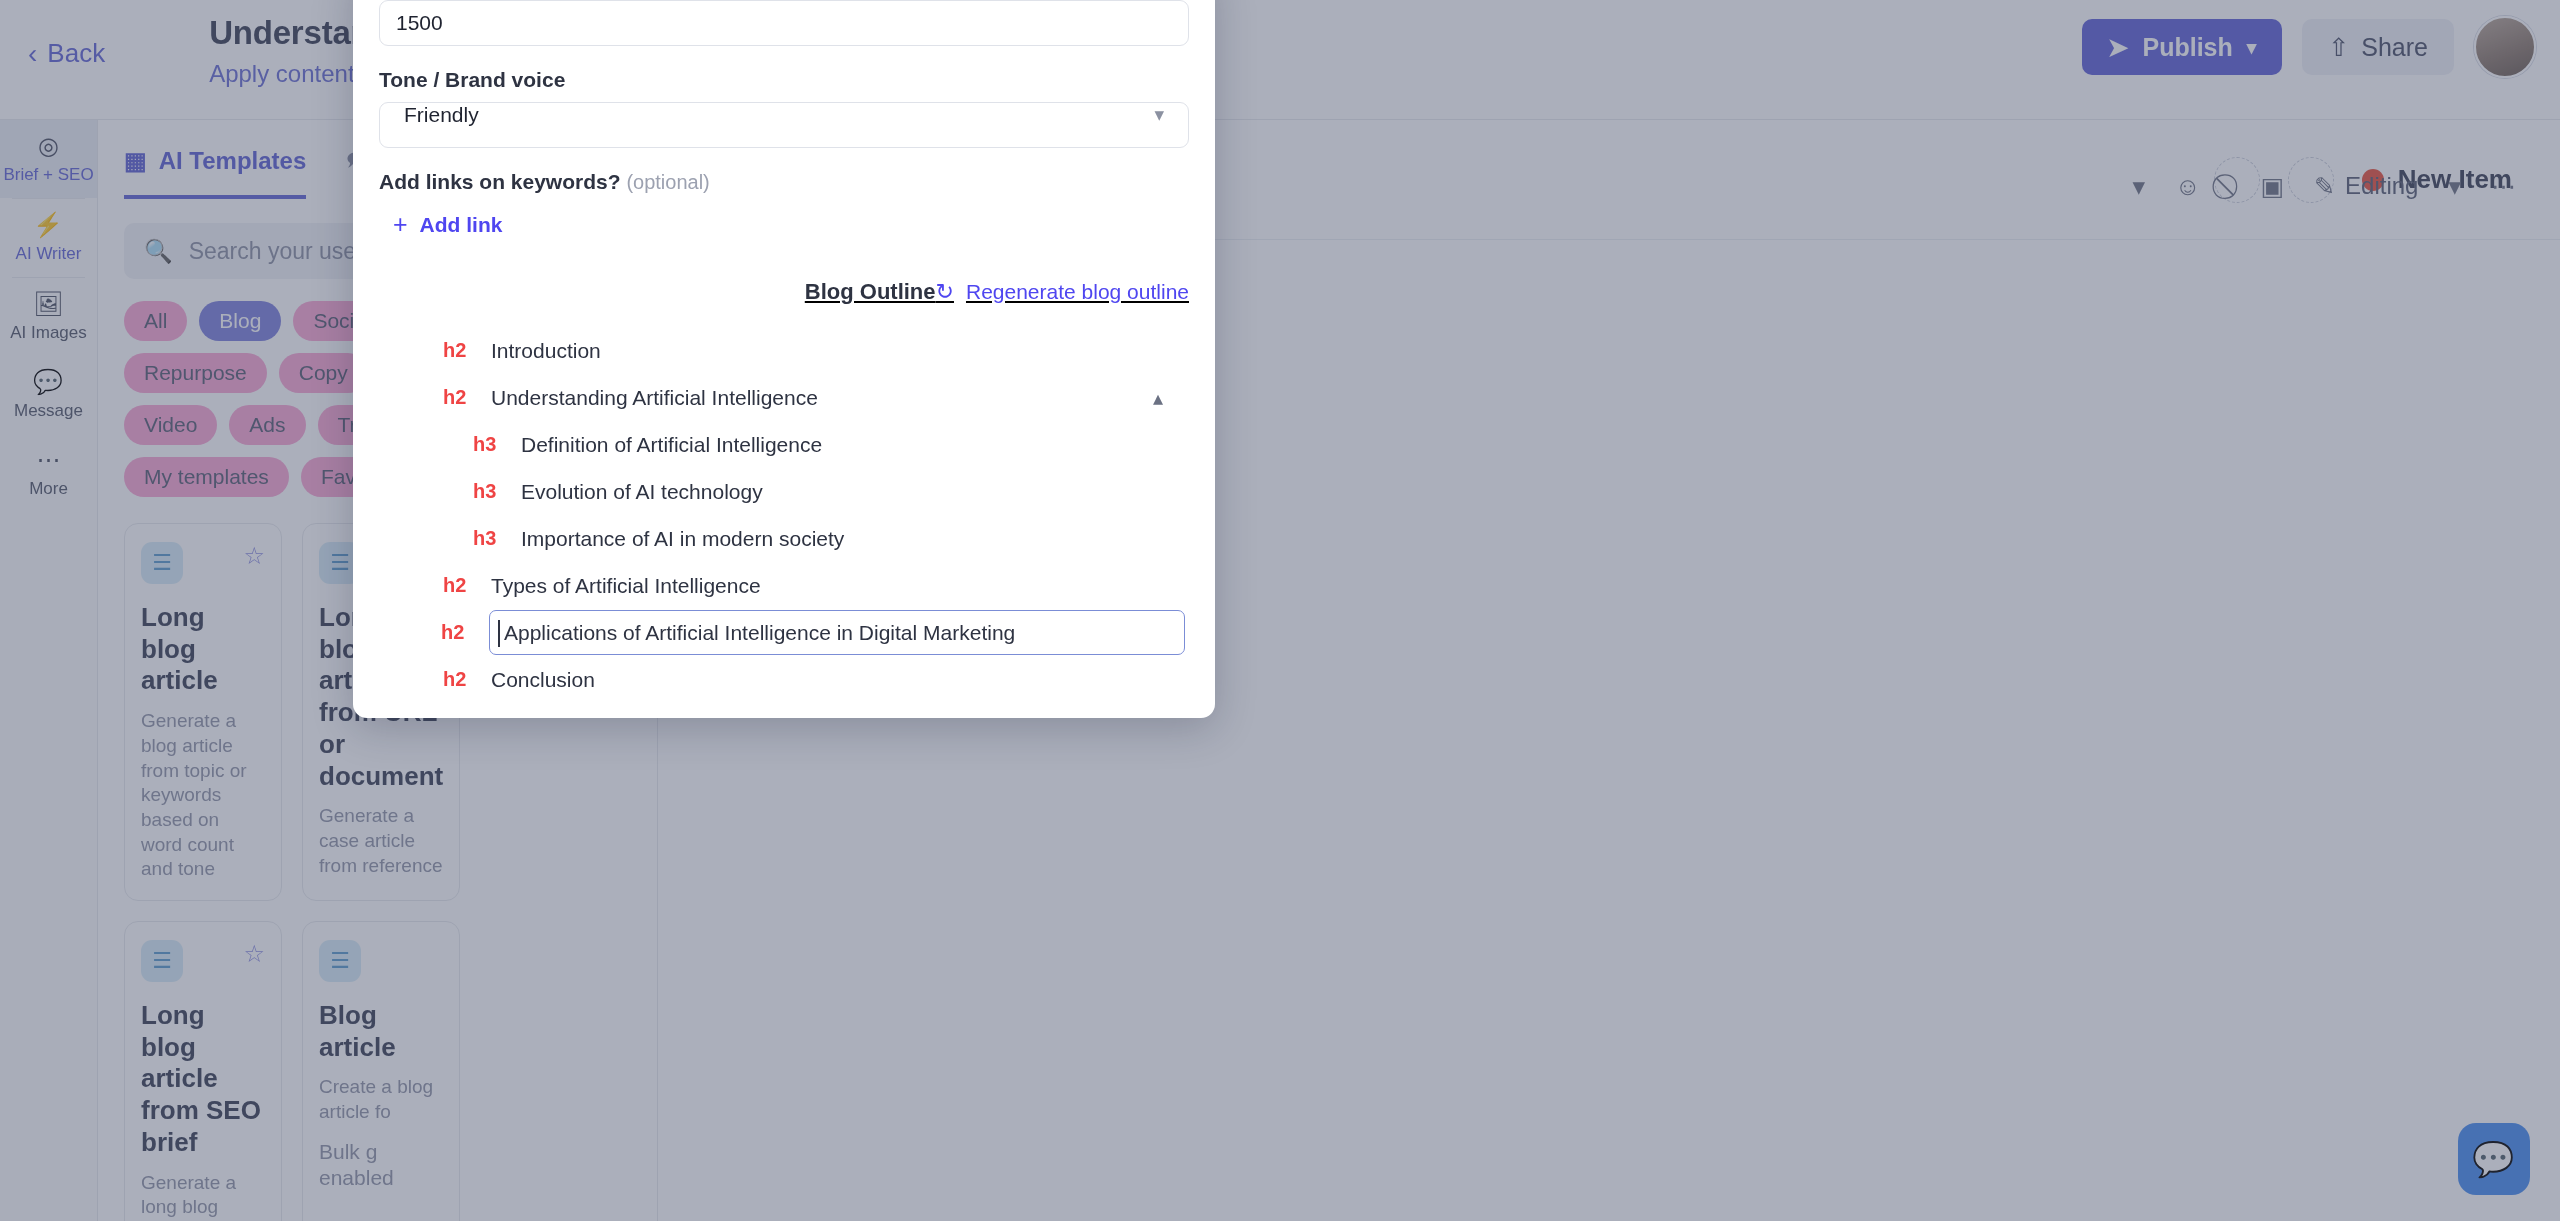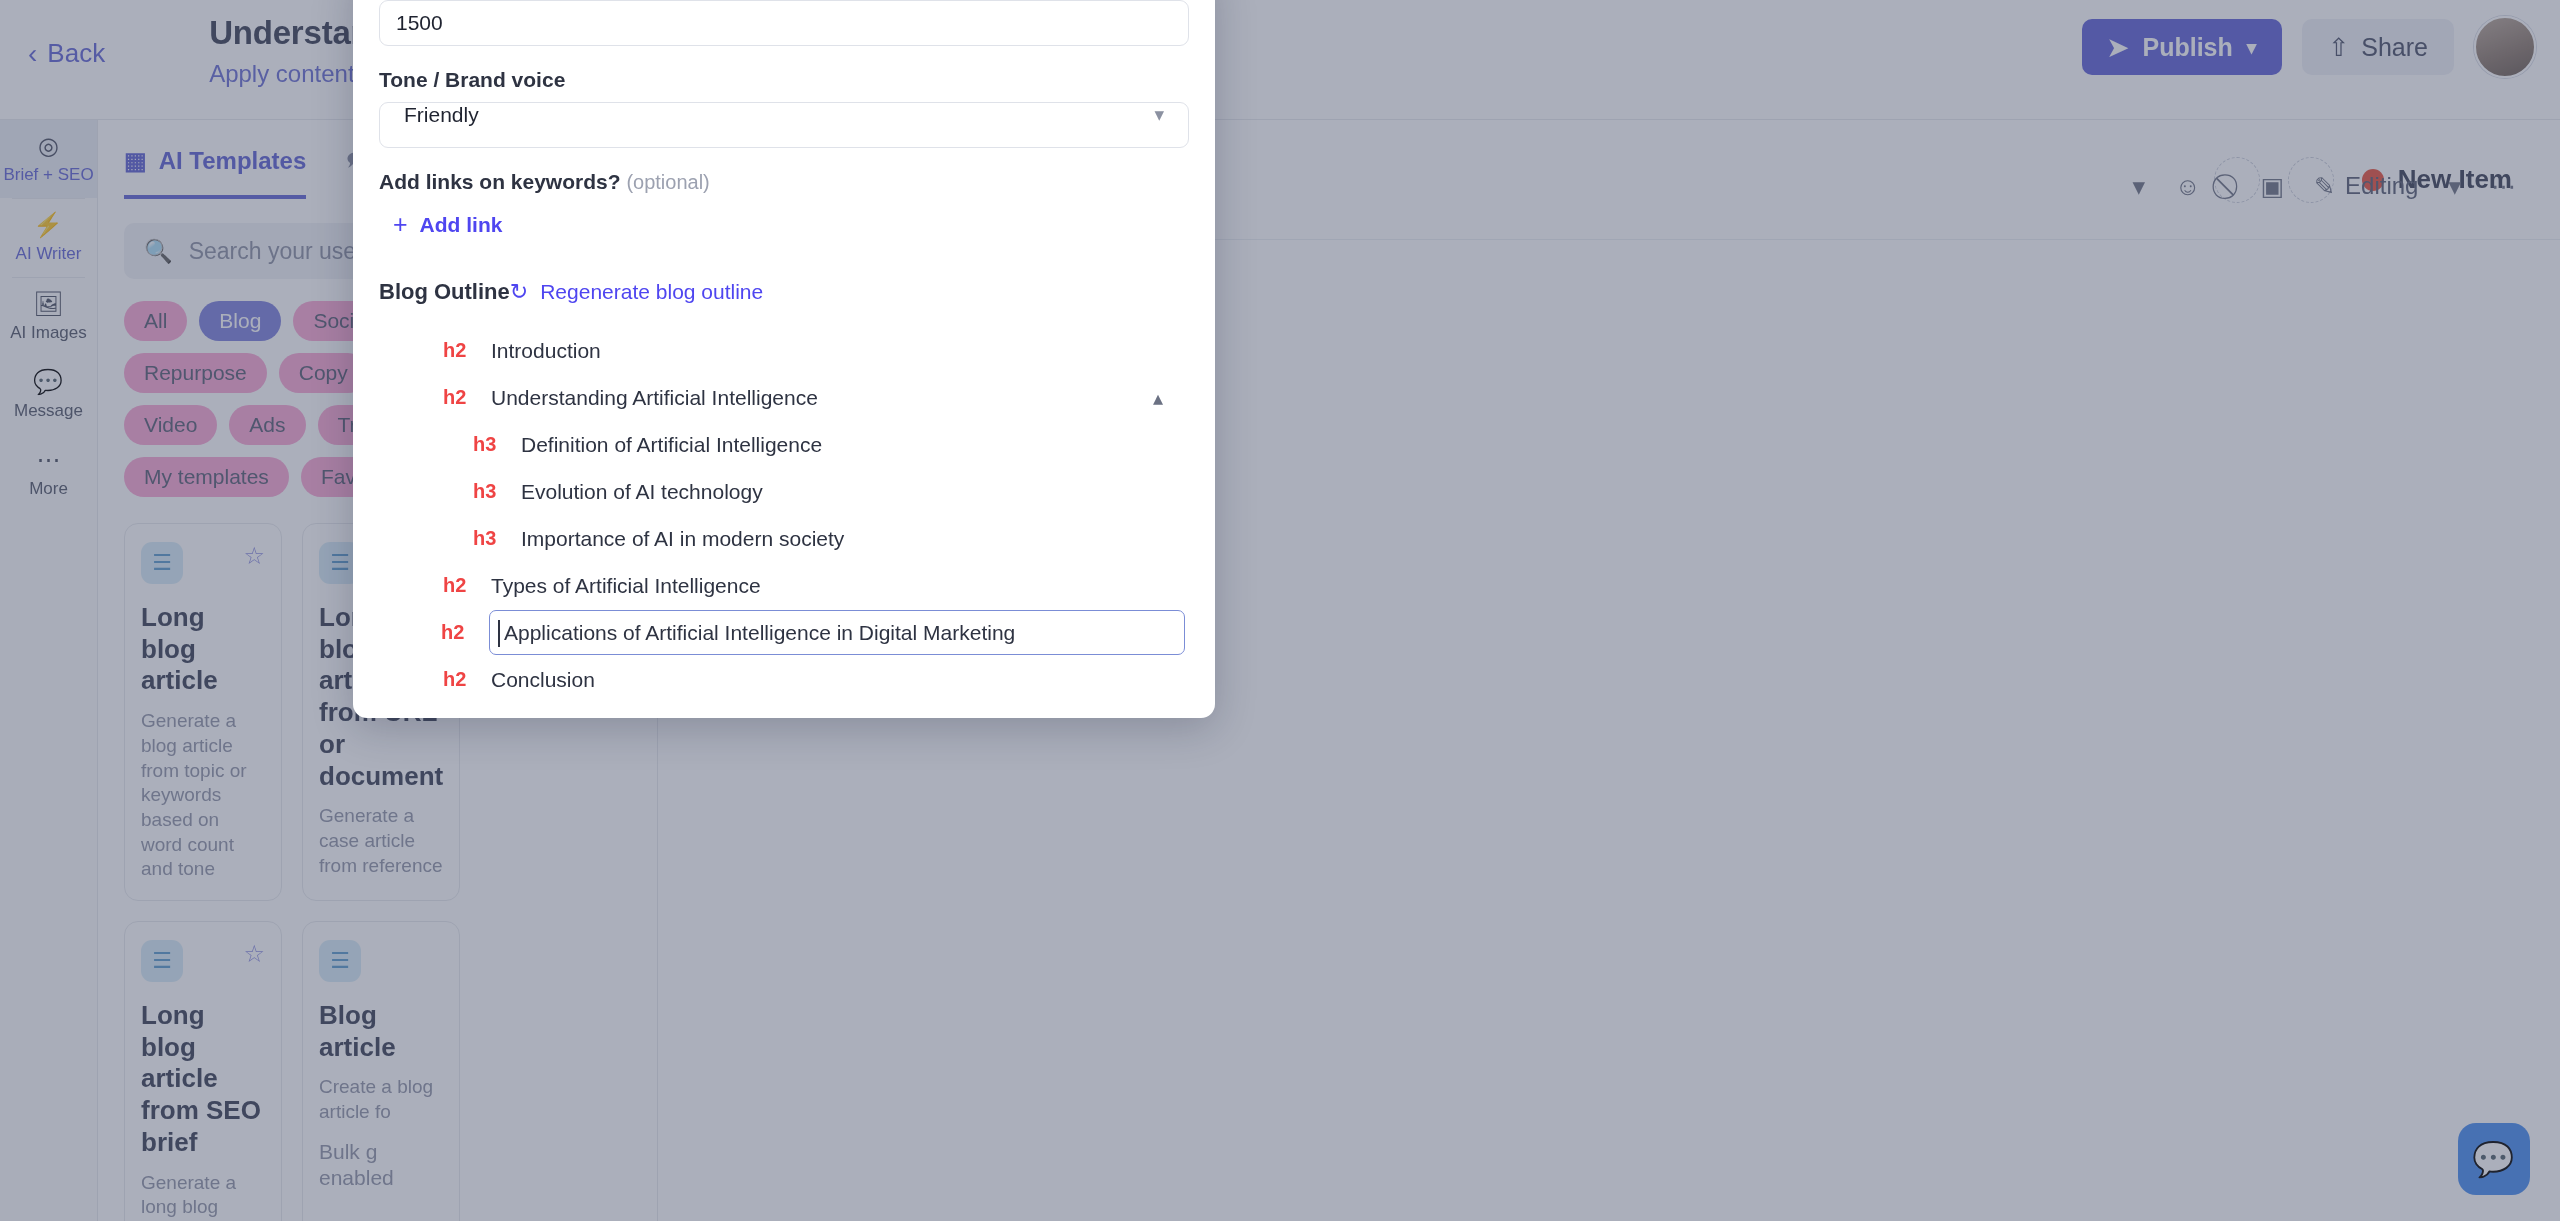--- a/index.html
+++ b/index.html
@@ -137,22 +137,23 @@
     display:flex; align-items:flex-start; justify-content:space-between;
     padding:0 24px; font-size:21px; color:#1f2330;
   }
   .caret { color:#8b91a1; font-size:19px; }
   .addlink {
     display:flex; align-items:center; gap:12px; margin:18px 0 0 14px;
     color:#4f46f0; font-size:21px; font-weight:600;
   }
   .plus { font-size:25px; line-height:1; font-weight:400; }
   .outline-head {
-    display:flex; align-items:center; justify-content:flex-start;
+    display:flex; align-items:center; justify-content:flex-end;
     margin:42px 0 0 0;
+    text-decoration:underline;
   }
   .outline-title { font-size:22px; font-weight:600; color:#2e3342; }
   .regen { display:flex; align-items:center; gap:12px; color:#4f46f0; font-size:21px; font-weight:500; }
   .refresh-ico { font-size:22px; line-height:1; }
 
   .outline-list { margin-top:22px; }
   .ol-row { display:flex; align-items:center; height:47px; position:relative; }
   .ol-row.h2 { padding-left:64px; }
   .ol-row.h3 { padding-left:94px; }
   .ol-tag { font-size:20px; font-weight:700; color:#ef4444; width:48px; flex:none; }

